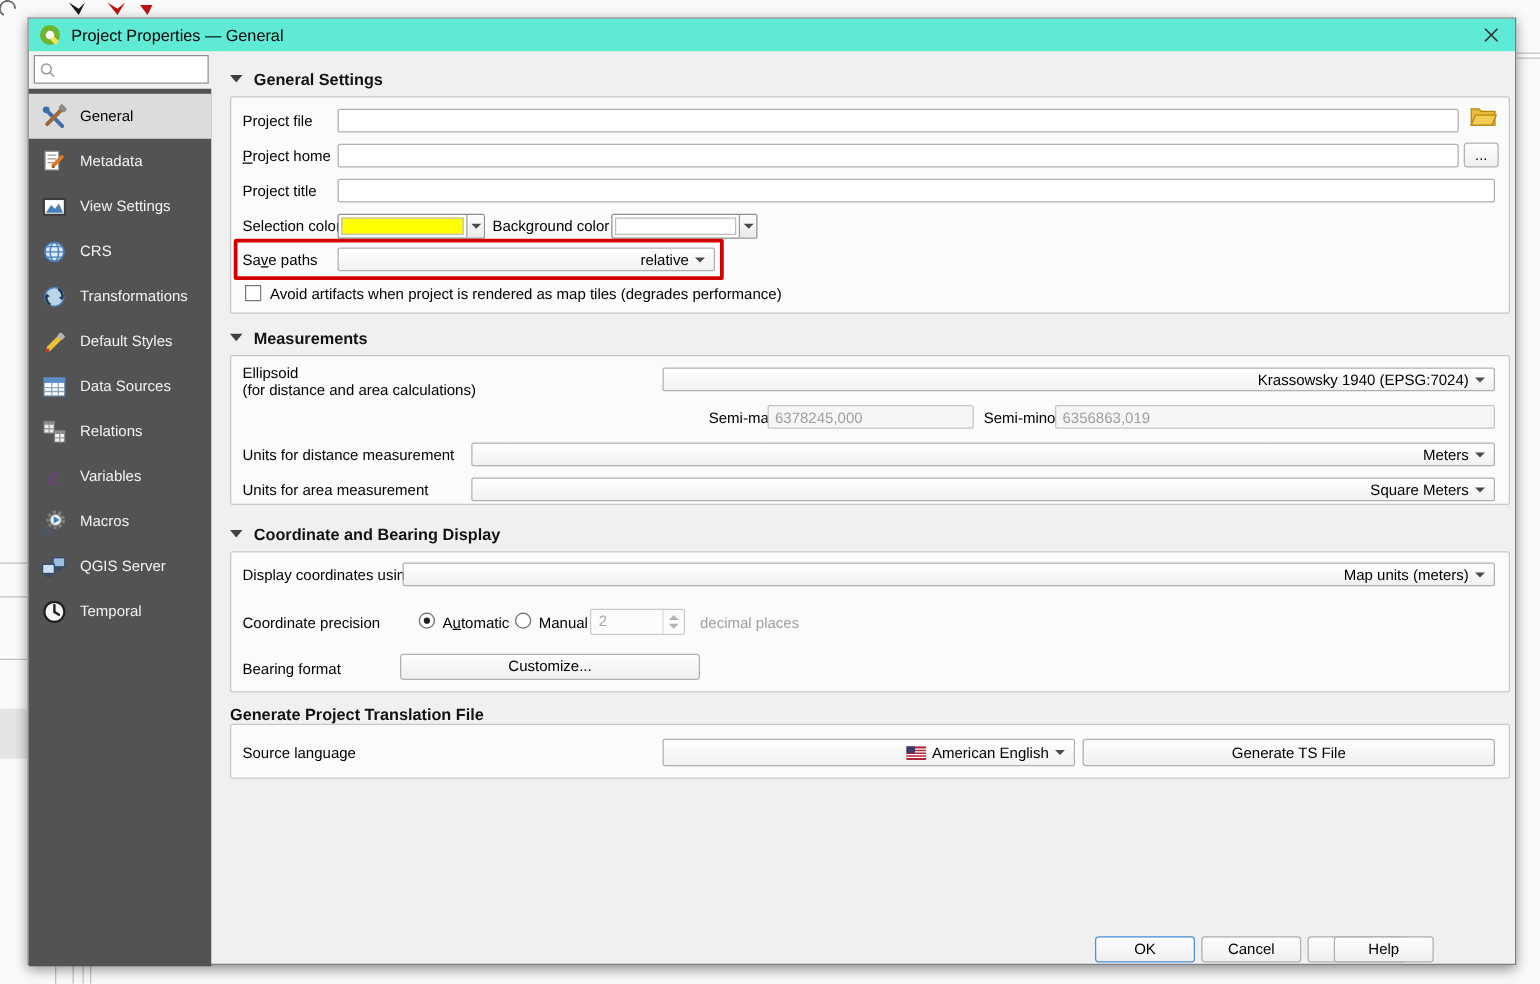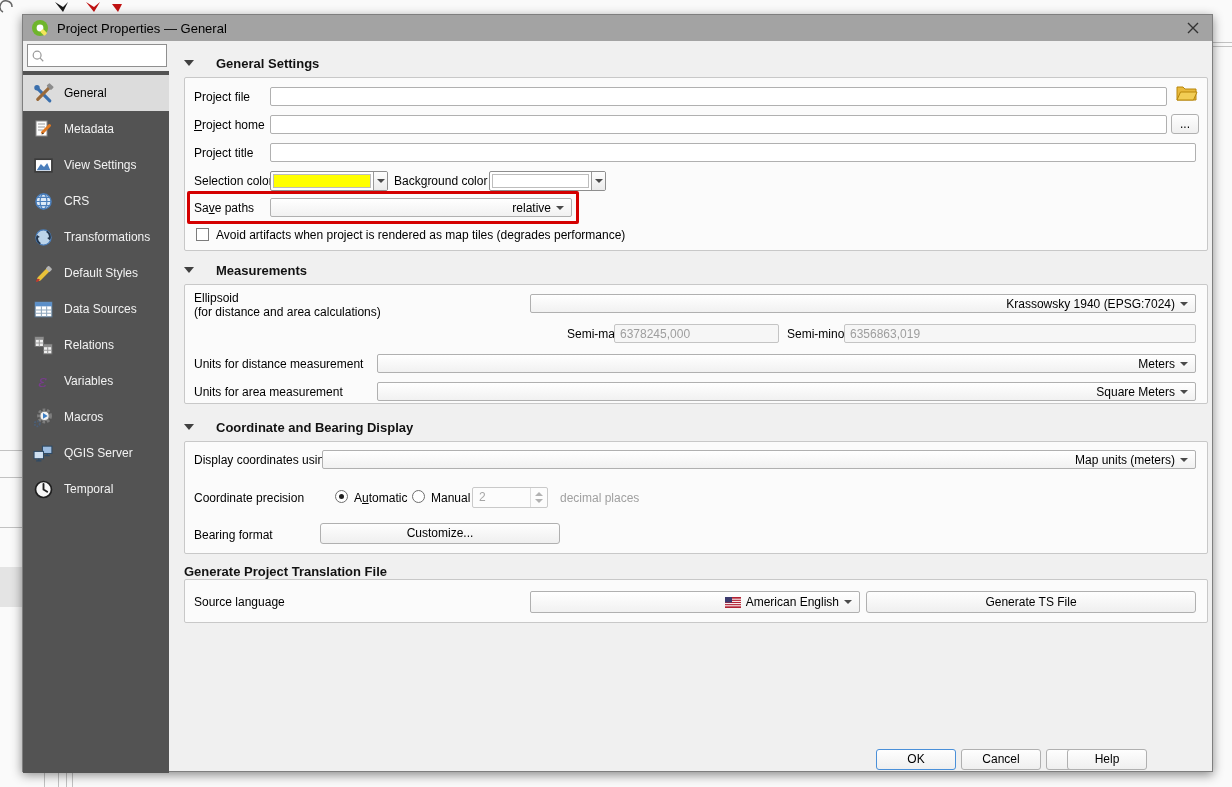--- a/index.html
+++ b/index.html
@@ -19,21 +19,21 @@
   .bg-block { position:absolute; background:#e4e4e4; }
 
   
   #dialog {
     position:absolute; left:22px; top:14px; width:1191px; height:758px;
     background:#f0f0f0; border:1px solid #7f7f7f;
     box-shadow: 0 3px 10px rgba(0,0,0,.45);
   }
   #titlebar {
     position:absolute; left:0; top:0; width:100%; height:26px;
-    background:#a3a3a3; display:flex; align-items:center; padding:0 8px;
+    background:#5eead4; display:flex; align-items:center; padding:0 8px;
   }
   #titlebar .title { font-size:13px; margin-left:8px; }
   #close-btn { position:absolute; right:10px; top:4px; width:18px; height:18px;
     display:flex; align-items:center; justify-content:center; cursor:default; }
 
   
   #search {
     position:absolute; left:4px; top:29px; width:140px; height:23px;
     background:#fff; border:1px solid #8f8f8f; display:flex; align-items:center; padding:0 3px;
   }
@@ -41,21 +41,21 @@
   #sidebar-dark { position:absolute; left:0; top:56px; width:146px; height:702px; background:#535353; }
   .sb-item {
     position:absolute; left:0; width:146px; height:36px;
     display:flex; align-items:center; padding-left:8px; gap:9px;
     color:#f2f2f2; cursor:default;
   }
   .sb-item.sel { background:#dcdcdc; color:#000; }
   .sb-ico { width:24px; height:22px; display:flex; align-items:center; justify-content:center; flex:0 0 24px; }
 
   
-  .sect-h { position:absolute; display:flex; align-items:center; gap:22px;
+  .sect-h { position:absolute; display:flex; align-items:center; gap:9px;
     font-weight:bold; font-size:13px; color:#121212; height:16px; }
   .tri { width:0; height:0; border-left:5px solid transparent; border-right:5px solid transparent; border-top:6px solid #404040; }
   .frame { position:absolute; background:#fbfbfb; border:1px solid #c8c8c8; border-radius:2px; }
   .lbl { position:absolute; white-space:nowrap; line-height:18px; }
   .lbl .mn { text-decoration: underline; }
   .gray { color:#a0a0a0; }
 
   .tinput { position:absolute; background:#fff; border:1px solid #b0b0b0; border-radius:2px;
     font-size:12px; font-family:inherit; padding:0 5px; outline:none; }
   .tinput.dis { background:#f6f6f6; color:#9e9e9e; border-color:#c4c4c4; }

